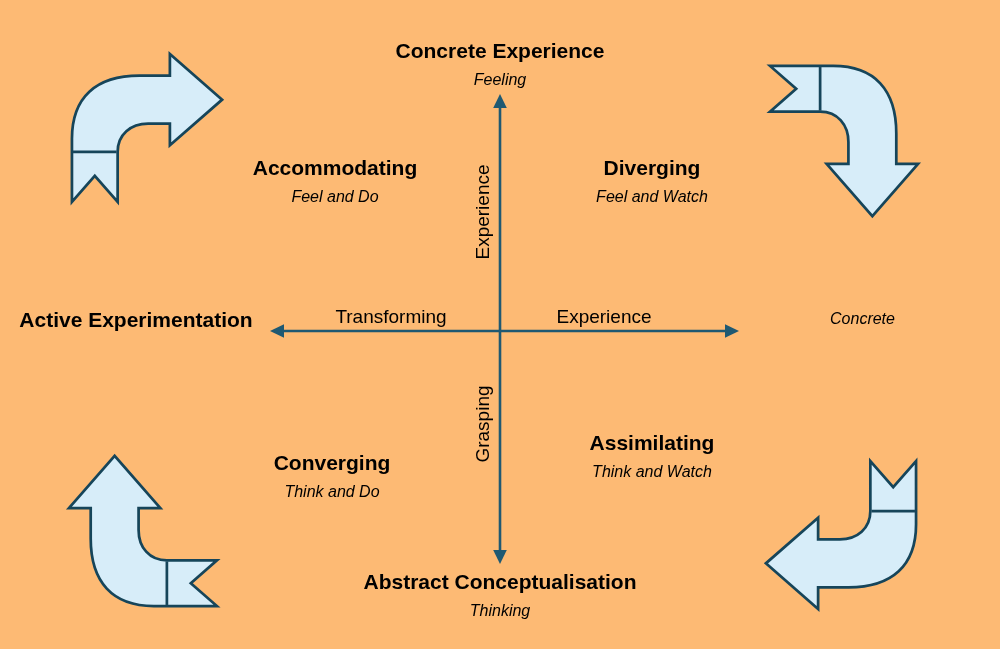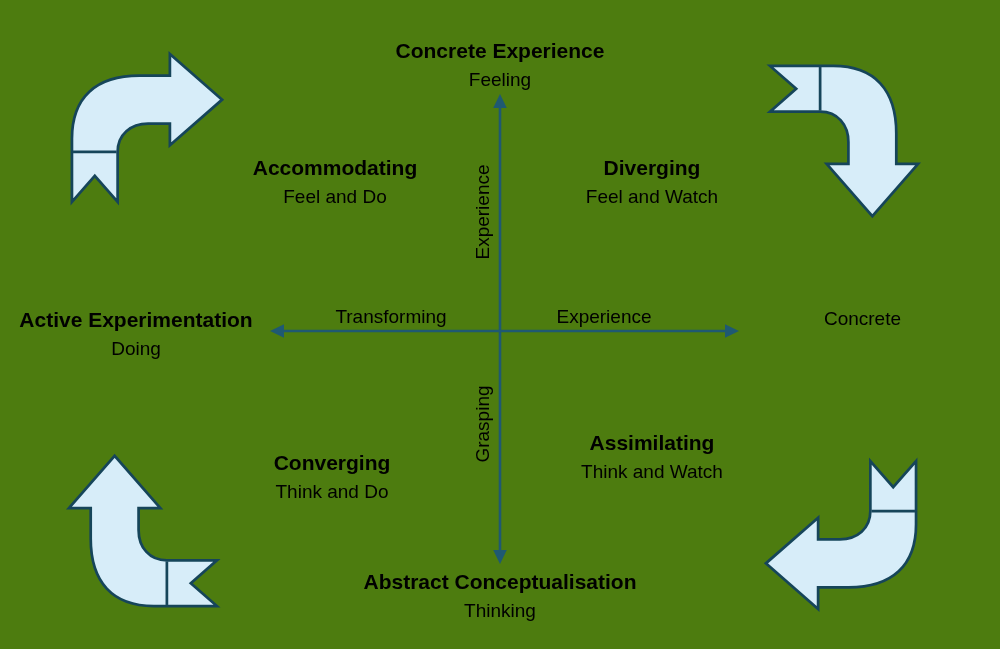--- a/index.html
+++ b/index.html
@@ -5,26 +5,26 @@
   * { box-sizing: border-box; }
   html, body { margin: 0; padding: 0; background: #ffffff; }
   body {
     font-family: "Liberation Sans", sans-serif;
     color: var(--text-color, #000);
   }
   .canvas {
     position: relative;
     width: 1000px;
     height: 649px;
-    background: #4d7c0f;
+    background: #fdba74;
     overflow: hidden;
   }
   .label { position: absolute; text-align: center; }
   .label .title   { font-size: 21px; line-height: 30px; font-weight: 700; }
-  .label .subtitle{ font-size: 19px; line-height: 28px; }
+  .label .subtitle{ font-size: 16px; line-height: 28px; font-style: italic; }
   .axis-word {
     position: absolute;
     font-size: 19px;
     line-height: 22px;
     height: 22px;
     text-align: center;
   }
   .axis-word.vertical { transform: rotate(-90deg); transform-origin: center; }
   svg.axes { position: absolute; left: 0; top: 0; }
   .axis-line { stroke: var(--axis-color, #1f5972); stroke-width: 2.6; fill: none; }
@@ -84,21 +84,20 @@
   </div>
   <div class="label" style="left:725px; top:305px; width:275px;">
     <div class="subtitle">Concrete</div>
   </div>
   <div class="label" style="left:290px; top:567px; width:420px;">
     <div class="title">Abstract Conceptualisation</div>
     <div class="subtitle">Thinking</div>
   </div>
   <div class="label" style="left:0px; top:305px; width:272px;">
     <div class="title">Active Experimentation</div>
-    <div class="subtitle">Doing</div>
   </div>
 
   <div class="label" style="left:185px; top:153px; width:300px;">
     <div class="title">Accommodating</div>
     <div class="subtitle">Feel and Do</div>
   </div>
   <div class="label" style="left:502px; top:153px; width:300px;">
     <div class="title">Diverging</div>
     <div class="subtitle">Feel and Watch</div>
   </div>

